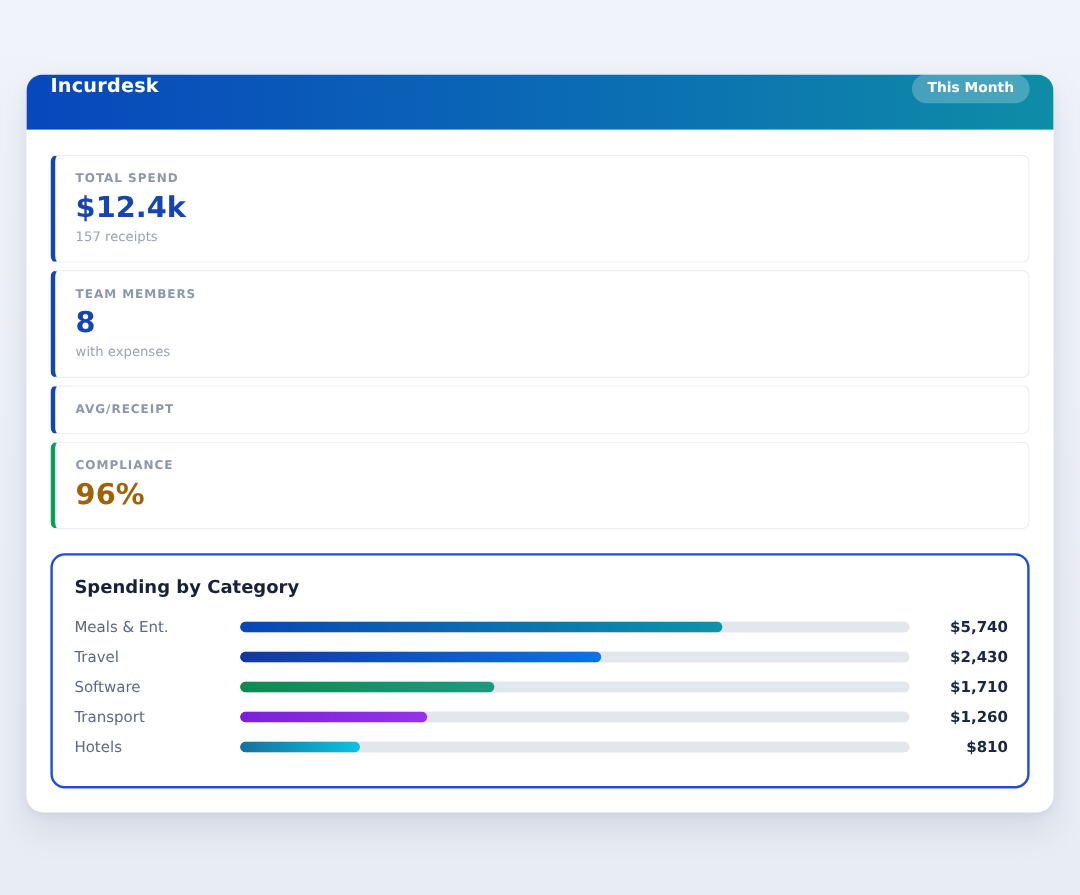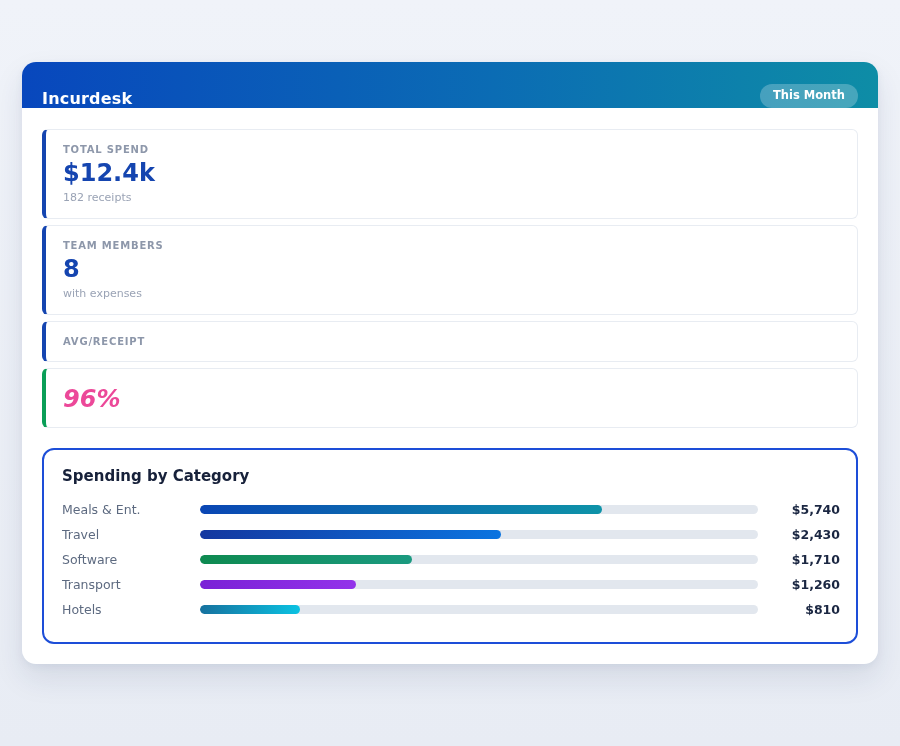--- a/index.html
+++ b/index.html
@@ -14,21 +14,21 @@
     position: absolute;
     left: 22px; top: 62px; width: 856px;
     background: #ffffff;
     border-radius: 14px;
     box-shadow: 0 14px 30px rgba(25,45,90,.10), 0 3px 8px rgba(25,45,90,.05);
     overflow: hidden;
   }
   .app-header {
     height: 46px;
     background: linear-gradient(90deg, #0847bd 0%, #0b6cb4 55%, #0e8da6 100%);
-    display: flex; align-items: flex-end; justify-content: space-between;
+    display: flex; align-items: flex-start; justify-content: space-between;
     padding: 0 20px;
   }
   .app-title {
     color: #ffffff; font-size: 16px; font-weight: bold; letter-spacing: .2px;
   }
   .period-badge {
     background: rgba(255,255,255,.24);
     color: #ffffff; font-size: 11.5px; font-weight: bold;
     padding: 5px 13px; border-radius: 999px; line-height: 1.2;
     cursor: pointer;
@@ -87,33 +87,34 @@
   <header class="app-header">
     <div class="app-title">Incurdesk</div>
     <span class="period-badge">This Month</span>
   </header>
 
   <main class="app-body">
     <section>
       <div class="stat-card" style="border-left-color: rgb(21, 69, 176);">
         <div class="stat-label">TOTAL SPEND</div>
         <div class="stat-value" style="color: rgb(21, 69, 176);">$12.4k</div>
-        <div class="stat-sub">182 receipts</div>
+        <div class="stat-sub">157 receipts</div>
       </div>
       <div class="stat-card" style="border-left-color: rgb(21, 69, 176);">
         <div class="stat-label">TEAM MEMBERS</div>
         <div class="stat-value" style="color: rgb(21, 69, 176);">8</div>
         <div class="stat-sub">with expenses</div>
       </div>
       <div class="stat-card" style="border-left-color: rgb(21, 69, 176);">
         <div class="stat-label">AVG/RECEIPT</div>
 
       </div>
       <div class="stat-card" style="border-left-color: rgb(10, 158, 87);">
-        <div class="stat-value" style="color: #ec4899; font-style: italic;">96%</div>
+        <div class="stat-label">COMPLIANCE</div>
+        <div class="stat-value" style="color: #a16207;">96%</div>
 
       </div>
     </section>
 
     <section class="chart-card">
       <h2 class="chart-title">Spending by Category</h2>
       <div id="category-rows">
           <div class="cat-row">
             <span class="cat-label">Meals &amp; Ent.</span>
             <div class="cat-track">

